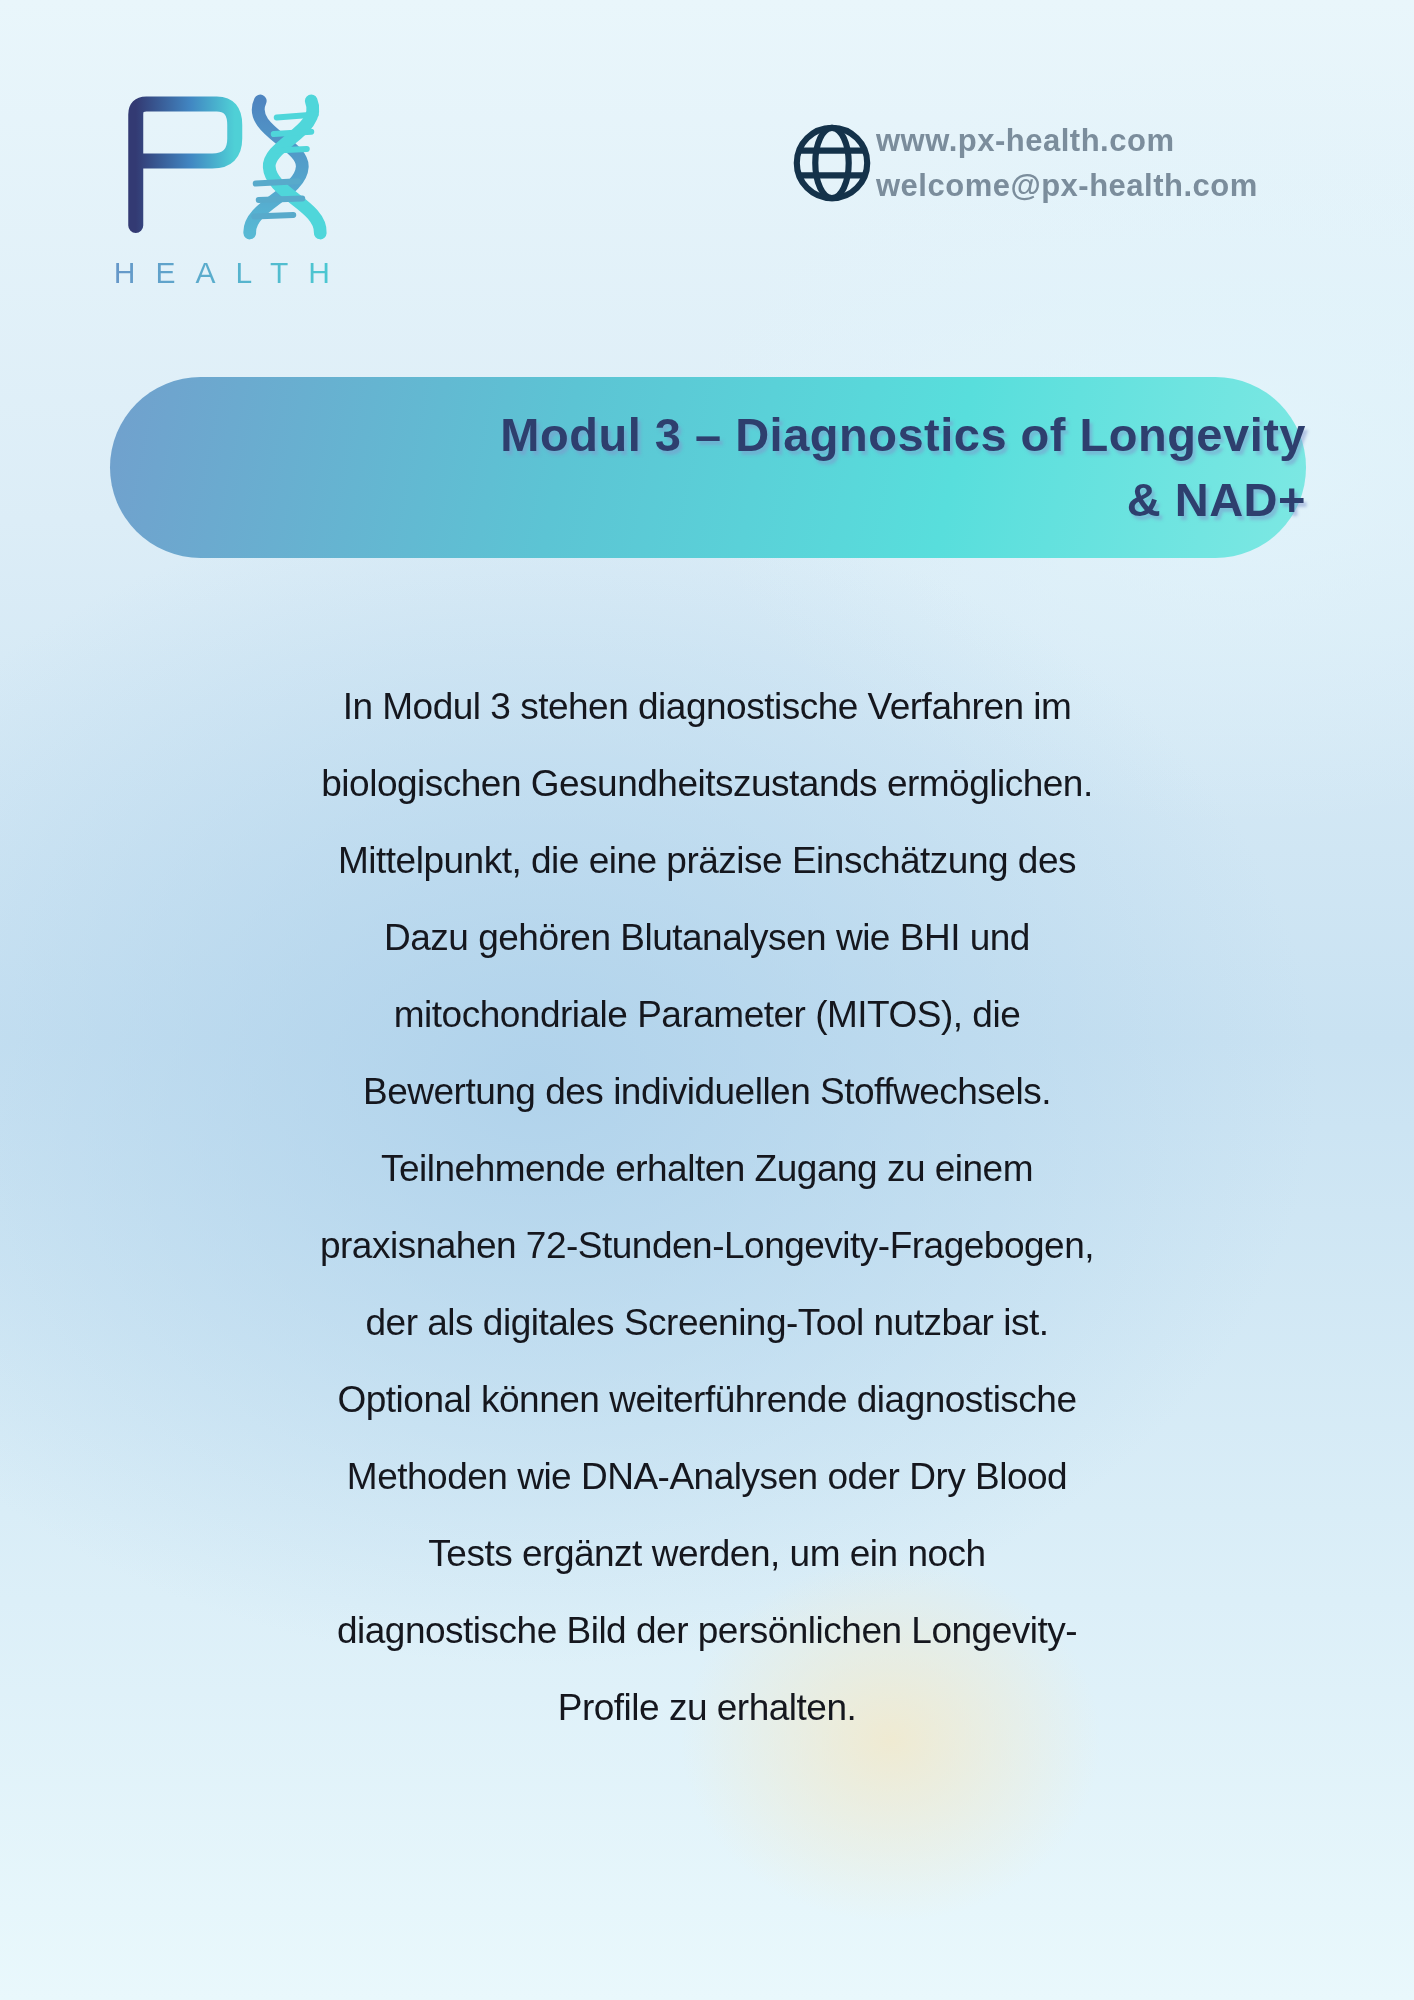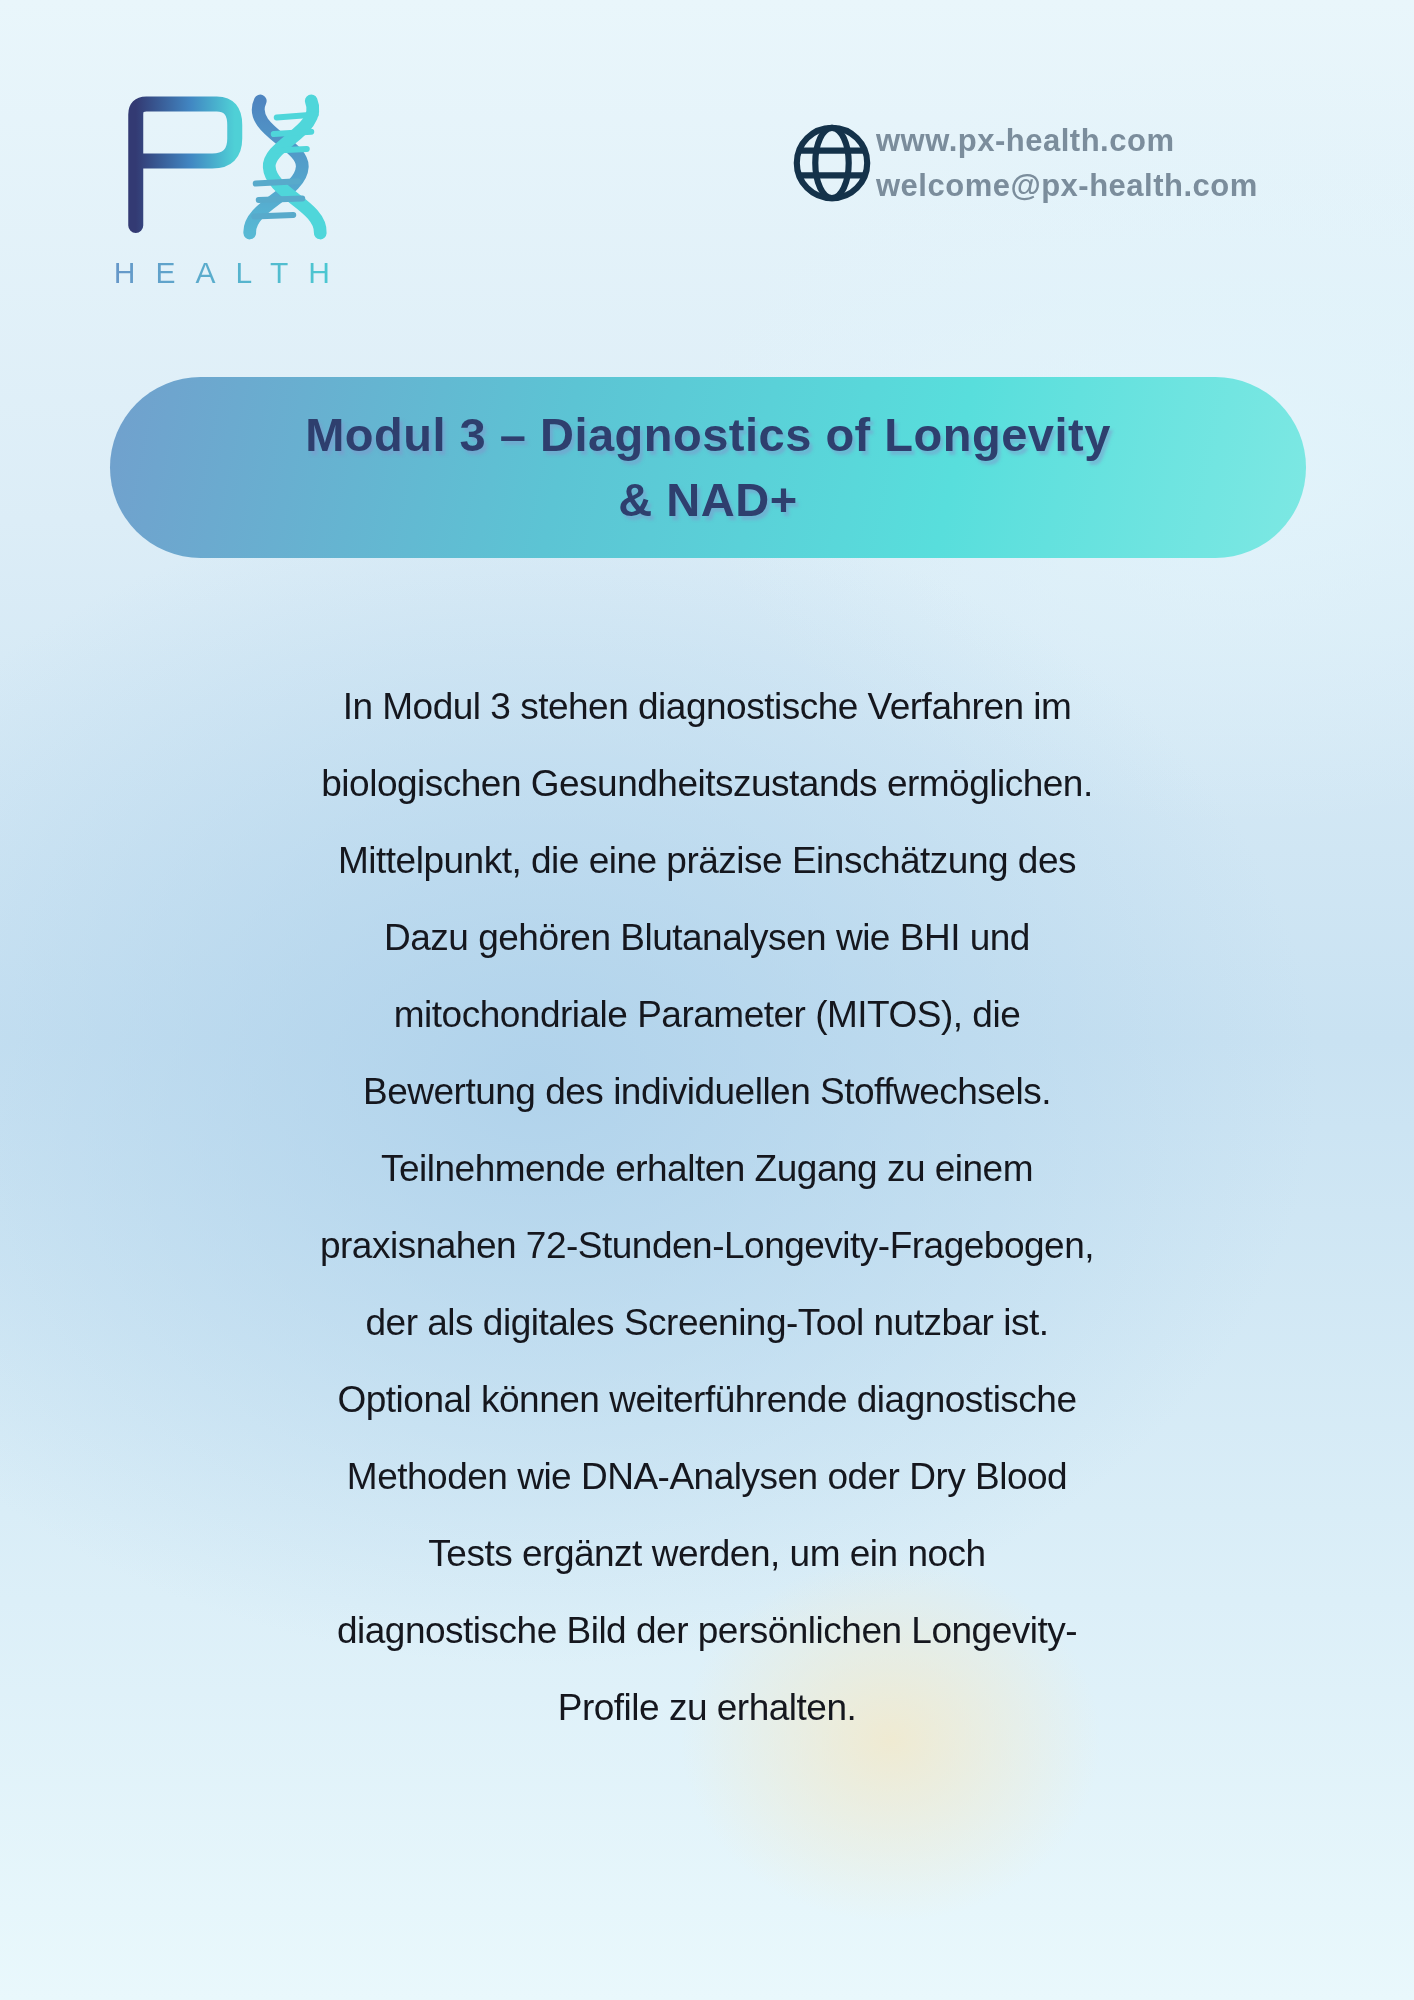--- a/index.html
+++ b/index.html
@@ -58,21 +58,21 @@
     letter-spacing:0.5px;
     white-space:nowrap;
   }
 
   
   .banner {
     position:absolute; left:110px; top:377px;
     width:1196px; height:181px;
     border-radius:92px;
     background:linear-gradient(102deg, #71a0cd 0%, #5cc4d4 38%, #58dedc 70%, #7de8e3 100%);
-    display:flex; flex-direction:column; justify-content:center; align-items:center;
+    display:flex; flex-direction:column; justify-content:center; align-items:flex-end;
     gap:8px;
   }
   .banner-line {
     font-size:47px;
     font-weight:800;
     letter-spacing:0.5px;
     color:#2e3f6e;
     text-shadow:3px 4px 3px rgba(130,150,205,0.5);
     line-height:1.2;
     white-space:nowrap;

